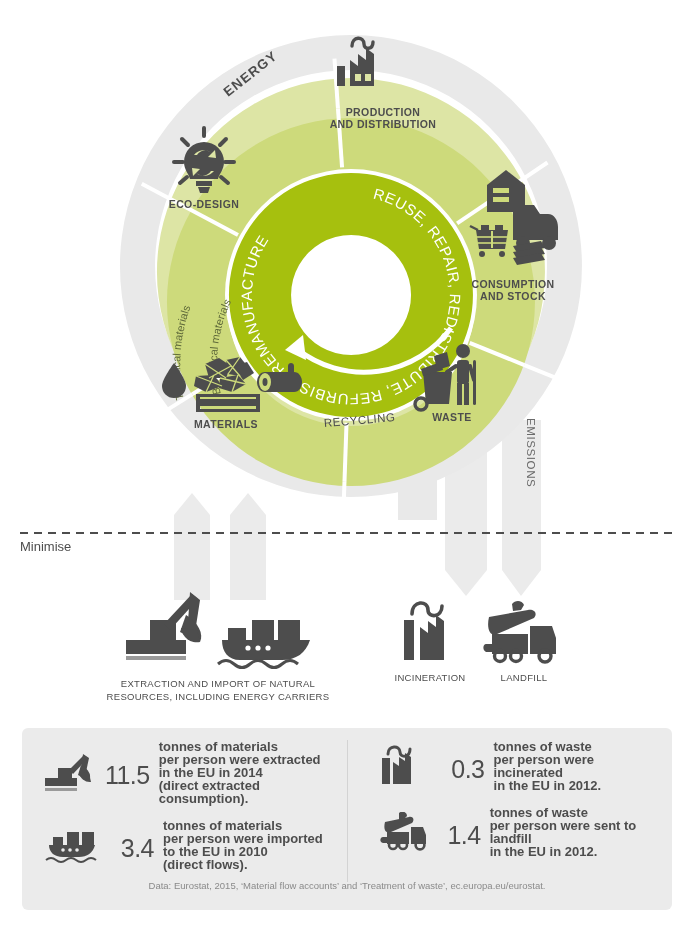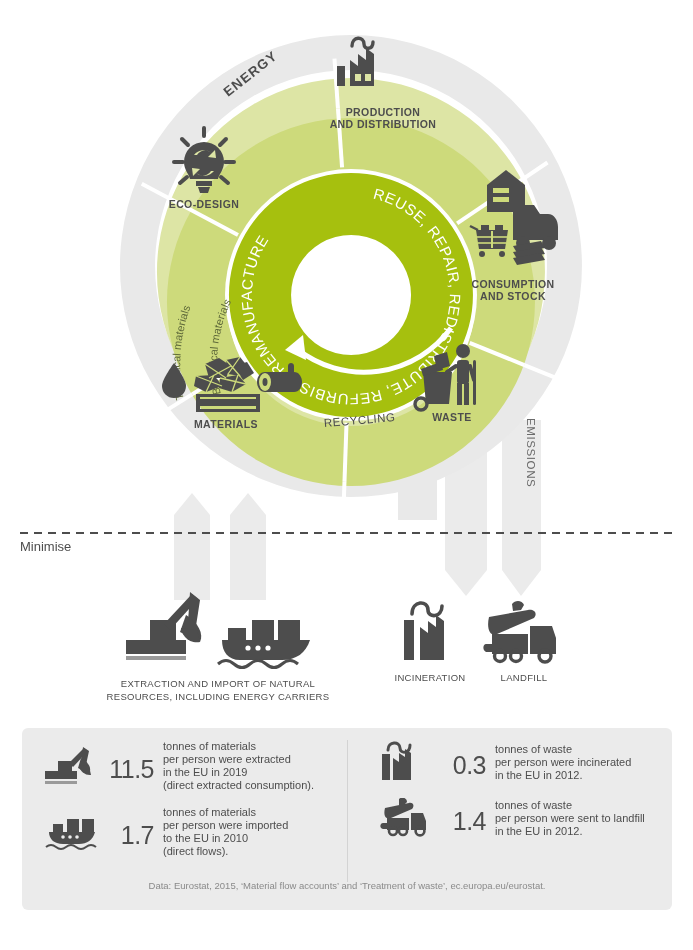--- a/index.html
+++ b/index.html
@@ -13,21 +13,21 @@
   .stats{position:absolute;left:22px;top:728px;width:650px;height:182px;
          background:#ebebeb;border-radius:6px;}
   .cols{display:flex;height:142px;padding-top:12px;}
   .col{width:50%;box-sizing:border-box;padding:0 10px 0 18px;}
   .col.right{border-left:1px solid #d3d3d3;padding-left:24px;}
   .statrow{display:flex;align-items:center;margin-bottom:14px;}
   .statrow .ic{width:62px;flex:0 0 62px;display:flex;justify-content:center;align-items:center;}
   .statrow .num{font-size:25px;color:#4d4d4d;font-weight:400;
                 font-family:"Liberation Sans",sans-serif;width:52px;text-align:right;
                 padding-right:9px;letter-spacing:-0.5px;margin-top:6px;}
-  .statrow .txt{font-size:11px;line-height:13px;color:#4d4d4d;}
+  .statrow .txt{font-size:13px;line-height:13px;color:#4d4d4d;font-weight:bold;}
   .footnote{position:absolute;left:0;top:152px;width:650px;text-align:center;
             font-size:9.5px;color:#8a8a8a;}
 </style>
 </head>
 <body>
 
 <div class="stage">
 
   <svg class="diagram" width="693" height="730" viewBox="0 0 693 730">
     <defs>
@@ -329,39 +329,39 @@
               <path d="M26,18 L41,3 L45,6 L30,22 Z"></path>
               <path d="M40,2 L46,6 L43,20 L38,17 Z"></path>
               <path d="M38,13 C46,17 49,24 46,29 L35,23 Z"></path>
               <path d="M36,20 a11,11 0 0 0 12,10 l-2,-9 Z"></path>
             </svg>
           </div>
           <div class="num">11.5</div>
           <div class="txt">
             <div>tonnes of materials</div>
             <div>per person were extracted</div>
-            <div>in the EU in 2019</div>
+            <div>in the EU in 2014</div>
             <div>(direct extracted consumption).</div>
           </div>
         </div>
 
         <div class="statrow">
           <div class="ic">
             <svg width="56" height="40" viewBox="0 0 56 40" fill="#4d4d4d">
               <path d="M6,20 L52,20 C50,28 44,32 36,32 L20,32 C11,32 6,27 6,20 Z"></path>
               <rect x="10" y="12" width="10" height="8"></rect>
               <rect x="24" y="7" width="12" height="13"></rect>
               <rect x="39" y="7" width="12" height="13"></rect>
               <circle cx="20" cy="25" r="1.8" fill="#ebebeb"></circle>
               <circle cx="27" cy="25" r="1.8" fill="#ebebeb"></circle>
               <circle cx="34" cy="25" r="1.8" fill="#ebebeb"></circle>
               <path d="M3,35 q5,-4 10,0 t10,0 t10,0 t10,0 t10,0" fill="none" stroke="#4d4d4d" stroke-width="2"></path>
             </svg>
           </div>
-          <div class="num">1.7</div>
+          <div class="num">3.4</div>
           <div class="txt">
             <div>tonnes of materials</div>
             <div>per person were imported</div>
             <div>to the EU in 2010</div>
             <div>(direct flows).</div>
           </div>
         </div>
 
       </div>
 

